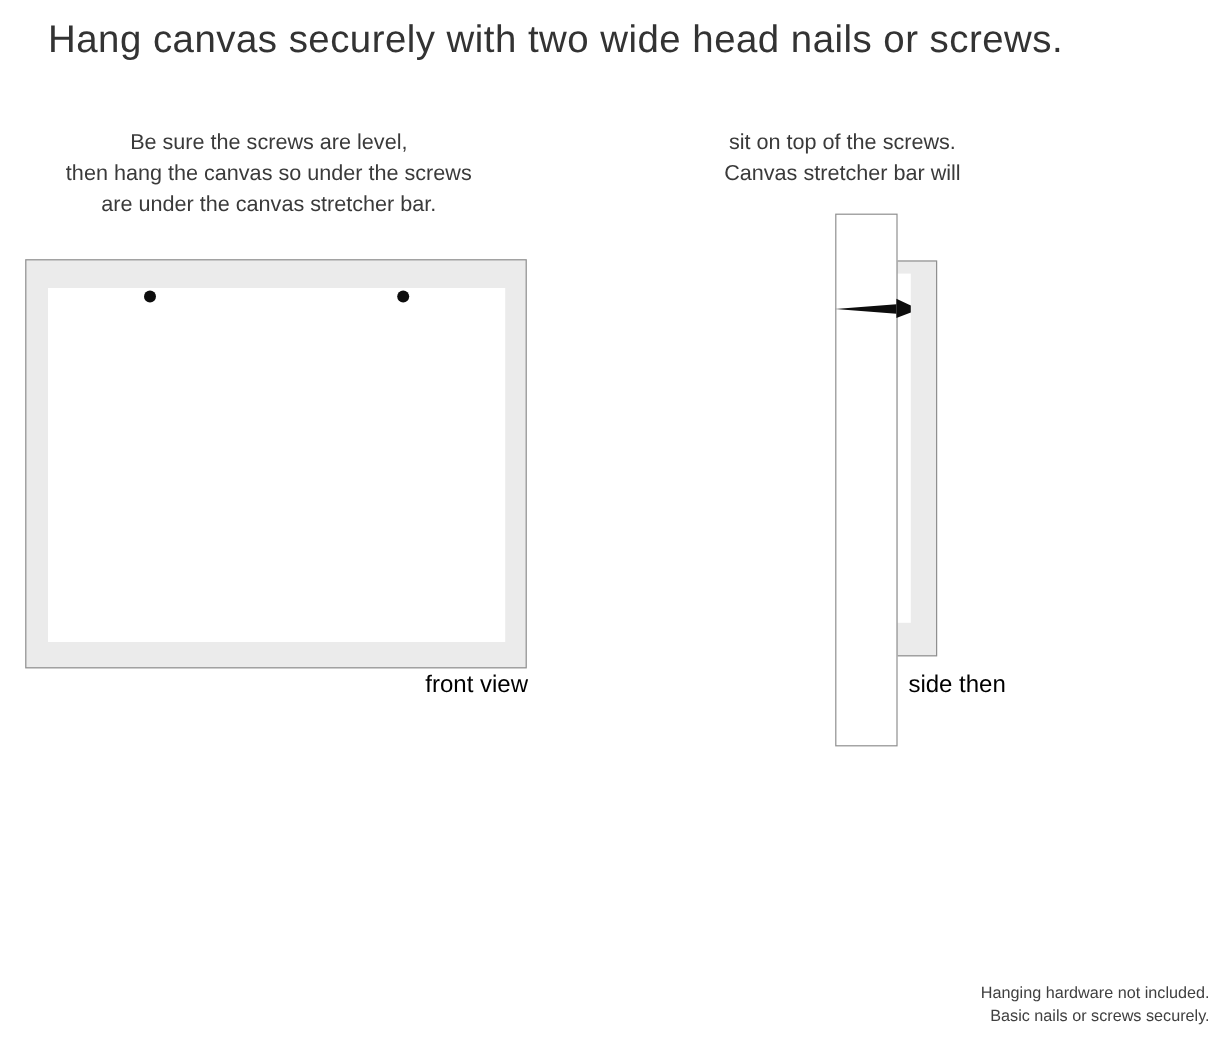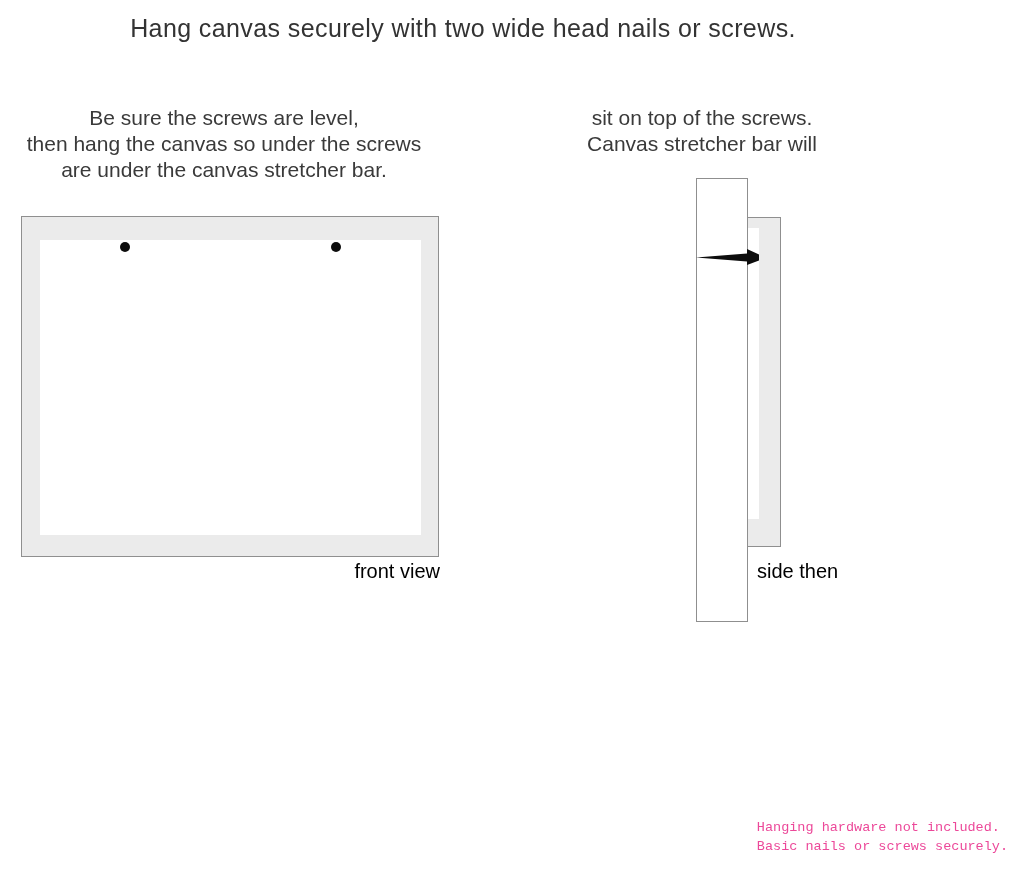--- a/index.html
+++ b/index.html
@@ -15,31 +15,31 @@
     background: #ffffff;
     overflow: hidden;
     color: #3a3a3a;
   }
   .title {
     position: absolute;
     top: 14px;
     left: 463px;
     transform: translateX(-50%);
     white-space: nowrap;
-    font-size: 25px;
+    font-size: 32px;
     letter-spacing: 0.4px;
     color: #333333;
     font-weight: 400;
   }
   .note {
     position: absolute;
     top: 105px;
     transform: translateX(-50%);
     text-align: center;
-    font-size: 21px;
+    font-size: 18px;
     line-height: 26px;
     color: #3a3a3a;
     white-space: nowrap;
   }
   .note .line { display: block; }
   #front-note { left: 224px; }
   #side-note  { left: 702px; }
 
   
   .canvas-front {
@@ -120,26 +120,25 @@
     top: 242px;
     width: 75px;
     height: 30px;
     z-index: 3;
   }
 
   .footer-note {
     position: absolute;
     top: 818px;
     right: 16px;
-    text-align: left;
+    text-align: right;
     font-size: 13.5px;
     line-height: 19px;
-    color: #ec4899;
+    color: #404040;
     white-space: nowrap;
-    font-family: Liberation Mono, monospace;
   }
   .footer-note .line { display: block; }
 </style>
 </head>
 <body>
 
 <div id="sheet">
 
   <div class="title">Hang canvas securely with two wide head nails or screws.</div>
 

